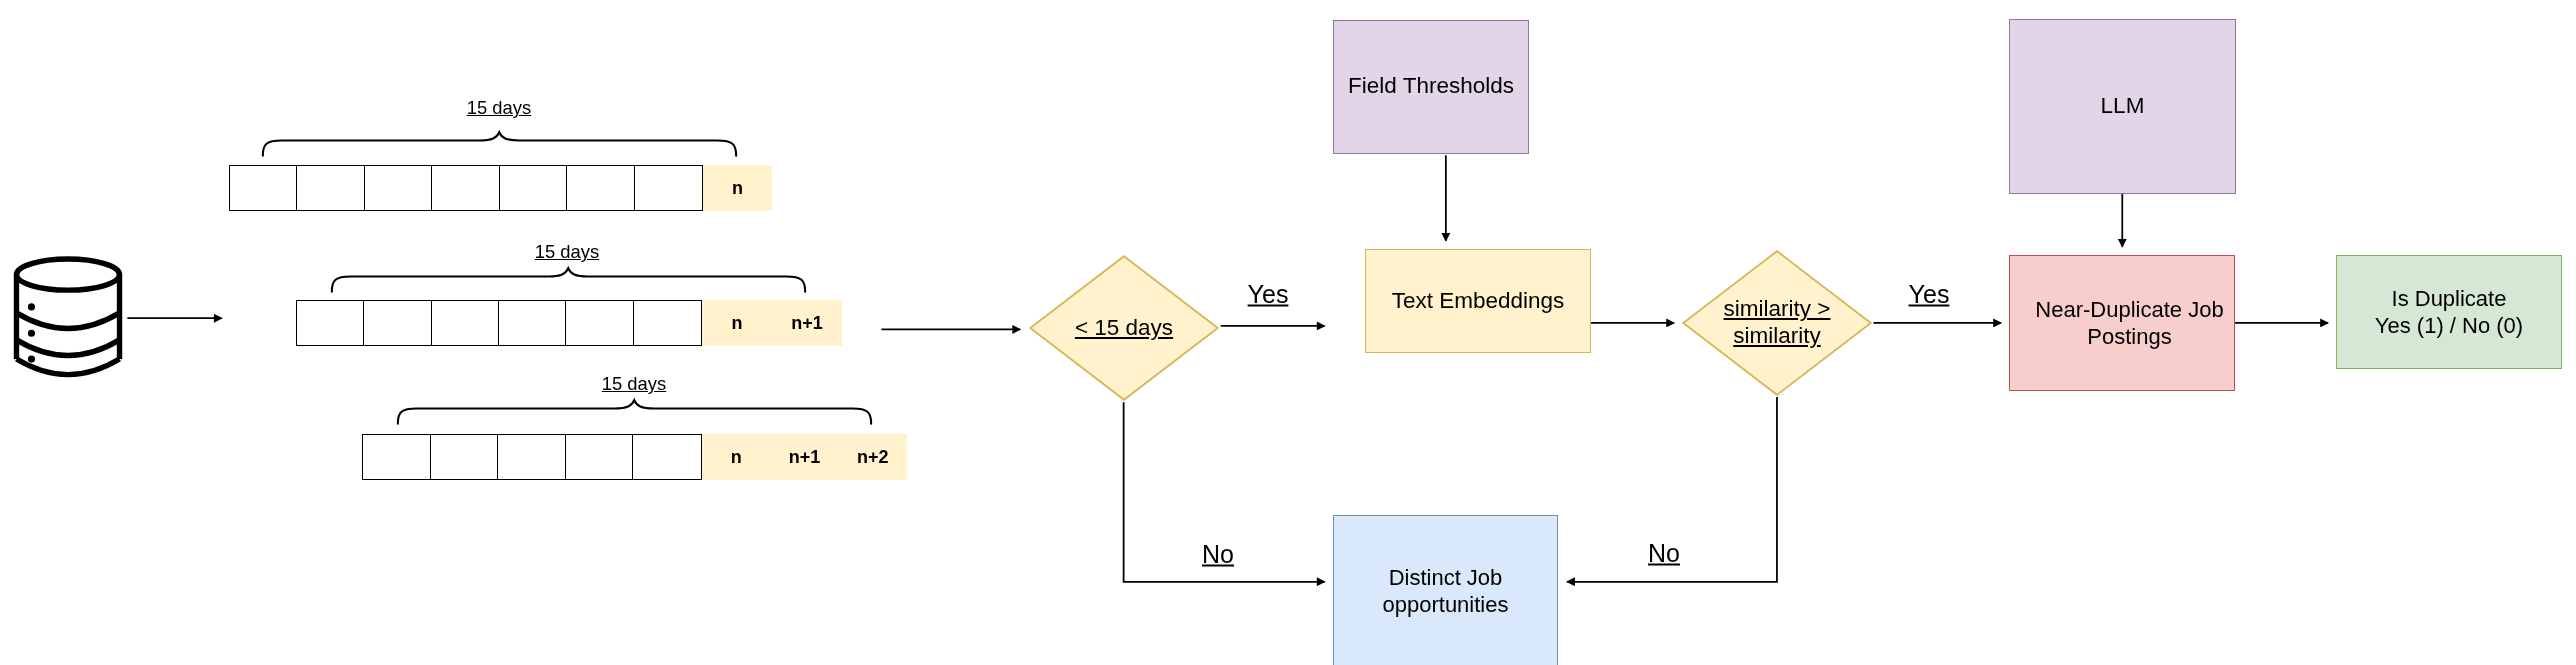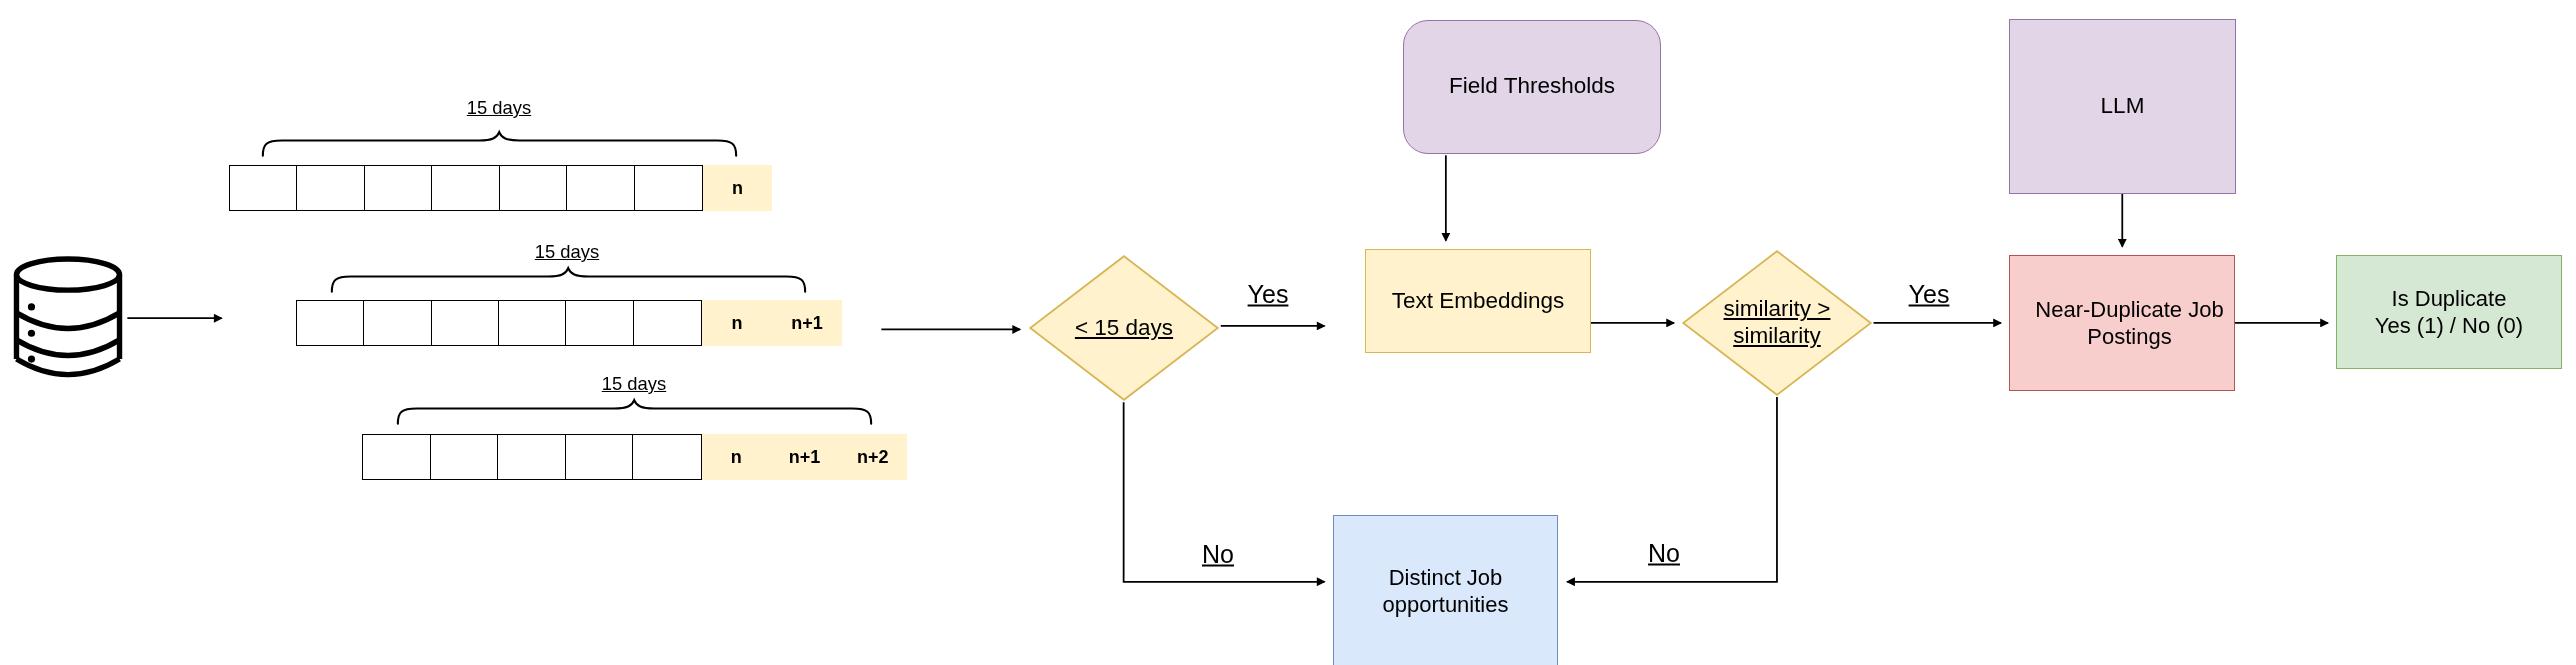--- a/index.html
+++ b/index.html
@@ -132,21 +132,21 @@
 
   <svg class="abs z2" style="left:1029px;top:255px;" width="190" height="146" viewBox="0 0 320 246">
     <polygon points="160,2 318,123 160,244 2,123" fill="#FFF2CC" stroke="#D6B656" stroke-width="3"></polygon>
   </svg>
   <div class="dlabel z3" style="left:1029px;top:255px;width:190px;height:146px;">
     <span>&lt; 15 days</span>
   </div>
   <div class="edge-label z3" style="left:1268px;top:294px;">Yes</div>
   <div class="edge-label z3" style="left:1218px;top:554px;">No</div>
 
-  <div class="node purple f38 z2" style="left:1403px;top:19.5px;width:258px;height:134px;border-radius:25px;">
+  <div class="node purple f38 z2" style="left:1333px;top:19.5px;width:196px;height:134px;">
     <span>Field Thresholds</span>
   </div>
 
   <div class="node yellow f38 z2" style="left:1333px;top:249px;width:226px;height:104px;margin-left:32px;">
     <span>Text Embeddings</span>
   </div>
 
   <svg class="abs z2" style="left:1682px;top:250px;" width="190" height="146" viewBox="0 0 320 246">
     <polygon points="160,2 318,123 160,244 2,123" fill="#FFF2CC" stroke="#D6B656" stroke-width="3"></polygon>
   </svg>

